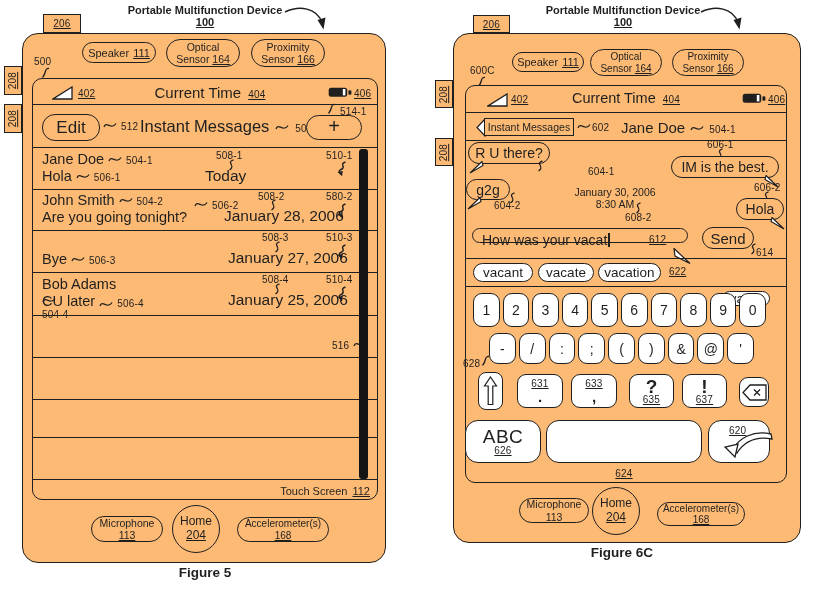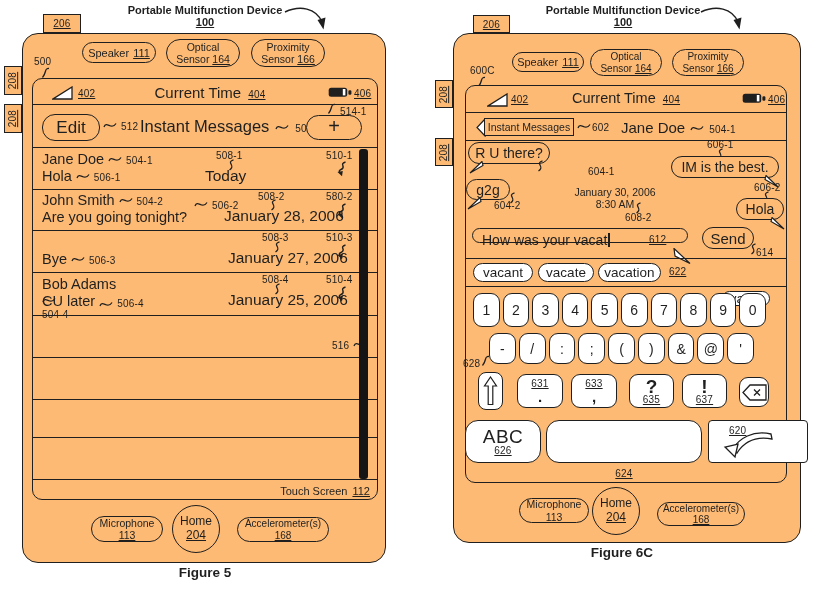--- a/index.html
+++ b/index.html
@@ -443,21 +443,21 @@
             <polygon points="8,1 24,1 24,16 8,16 1,8.5" fill="#fff" stroke="#1f1f1f" stroke-width="1.3"></polygon>
             <path d="M12 5.5 L18 11.5 M18 5.5 L12 11.5" stroke="#1f1f1f" stroke-width="1.3"></path>
           </svg></i>
       </div>
 
     <div class="abs key col" style="left:465px;top:420px;width:76px;height:43px;border-radius:13px;line-height:1;">
       <span style="font-size:19px;letter-spacing:0.5px;">ABC</span>
       <span class="ref u">626</span>
     </div>
     <div class="abs key" style="left:546px;top:420px;width:156px;height:43px;border-radius:13px;"></div>
-    <div class="abs key" style="left:708px;top:420px;width:100px;height:43px;border-radius:4px;position:absolute;">
+    <div class="abs key" style="left:708px;top:420px;width:62px;height:43px;border-radius:13px;position:absolute;">
       <span class="abs ref u" style="left:20px;top:4px;">620</span>
       <i class="ic abs" style="left:12px;top:10px;"><svg width="56" height="28" viewBox="0 0 56 28">
             <path d="M50 3 C32 -1 18 7 11 19 L16 22 C23 11 35 5 51 8 Z" fill="#fff" stroke="#1f1f1f" stroke-width="1.3"></path>
             <polygon points="4,16 14,26 17,13" fill="#fff" stroke="#1f1f1f" stroke-width="1.3"></polygon>
           </svg></i>
     </div>
     <div class="abs ref u" style="left:594px;top:468px;width:60px;text-align:center;">624</div>
 
     <div class="abs box col pill" style="left:519px;top:498px;width:70px;height:25px;font-size:10.5px;">
       <span>Microphone</span>

